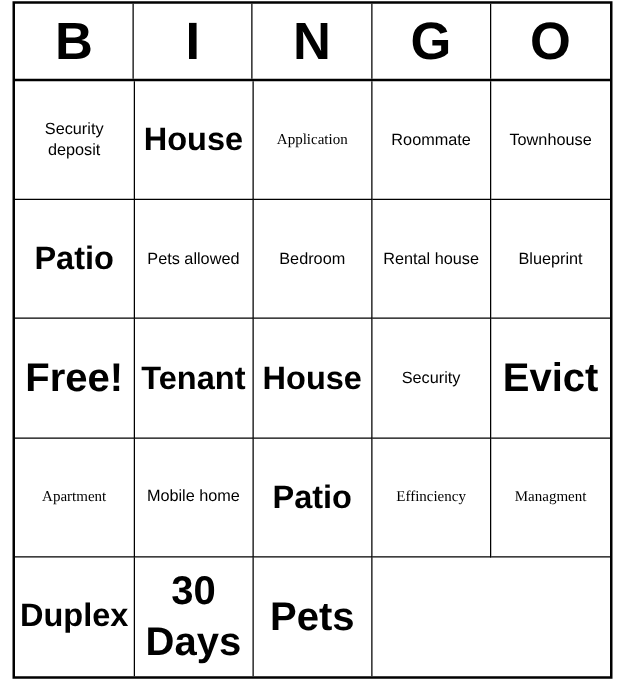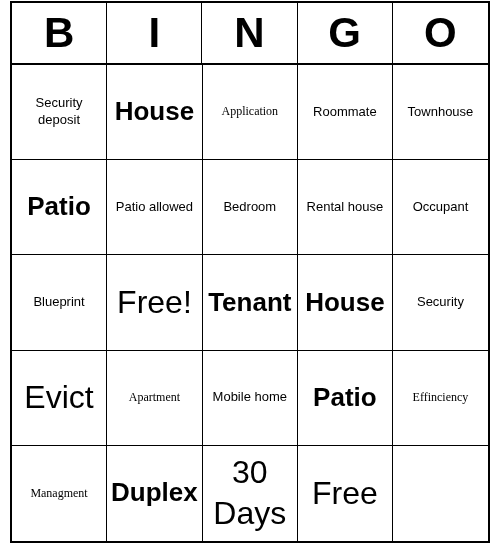--- a/index.html
+++ b/index.html
@@ -48,21 +48,21 @@
       position: relative;
     }
     .bingo-cell:nth-child(5n) { border-right: none; }
     .bingo-cell:nth-child(n+21) { border-bottom: none; }
     .bingo-cell.large-text {
       font-size: 26px;
       font-weight: bold;
     }
     .bingo-cell.xlarge-text {
       font-size: 32px;
-      font-weight: normal;
+      font-weight: bold;
     }
     .bingo-cell.small-text {
       font-size: 12px;
       font-family: Liberation Serif, serif;
     }
   </style>
 </head>
 <body>
 
 <div class="bingo-card">
@@ -75,32 +75,31 @@
       <div class="bingo-header-cell">O</div>
     </div>
   <div class="bingo-grid">
 
   <div class="bingo-cell">Security deposit</div>
       <div class="bingo-cell large-text">House</div>
       <div class="bingo-cell small-text">Application</div>
       <div class="bingo-cell">Roommate</div>
       <div class="bingo-cell">Townhouse</div>
       <div class="bingo-cell large-text">Patio</div>
-      <div class="bingo-cell">Patio allowed</div>
+      <div class="bingo-cell">Pets allowed</div>
       <div class="bingo-cell">Bedroom</div>
       <div class="bingo-cell">Rental house</div>
-      <div class="bingo-cell">Occupant</div>
       <div class="bingo-cell">Blueprint</div>
       <div class="bingo-cell xlarge-text">Free!</div>
       <div class="bingo-cell large-text">Tenant</div>
       <div class="bingo-cell large-text">House</div>
       <div class="bingo-cell">Security</div>
       <div class="bingo-cell xlarge-text">Evict</div>
       <div class="bingo-cell small-text">Apartment</div>
       <div class="bingo-cell">Mobile home</div>
       <div class="bingo-cell large-text">Patio</div>
       <div class="bingo-cell small-text">Effinciency</div>
       <div class="bingo-cell small-text">Managment</div>
       <div class="bingo-cell large-text">Duplex</div>
       <div class="bingo-cell xlarge-text">30 Days</div>
-      <div class="bingo-cell xlarge-text">Free</div>
+      <div class="bingo-cell xlarge-text">Pets</div>
     </div>
 </div>
 
 </body></html>

